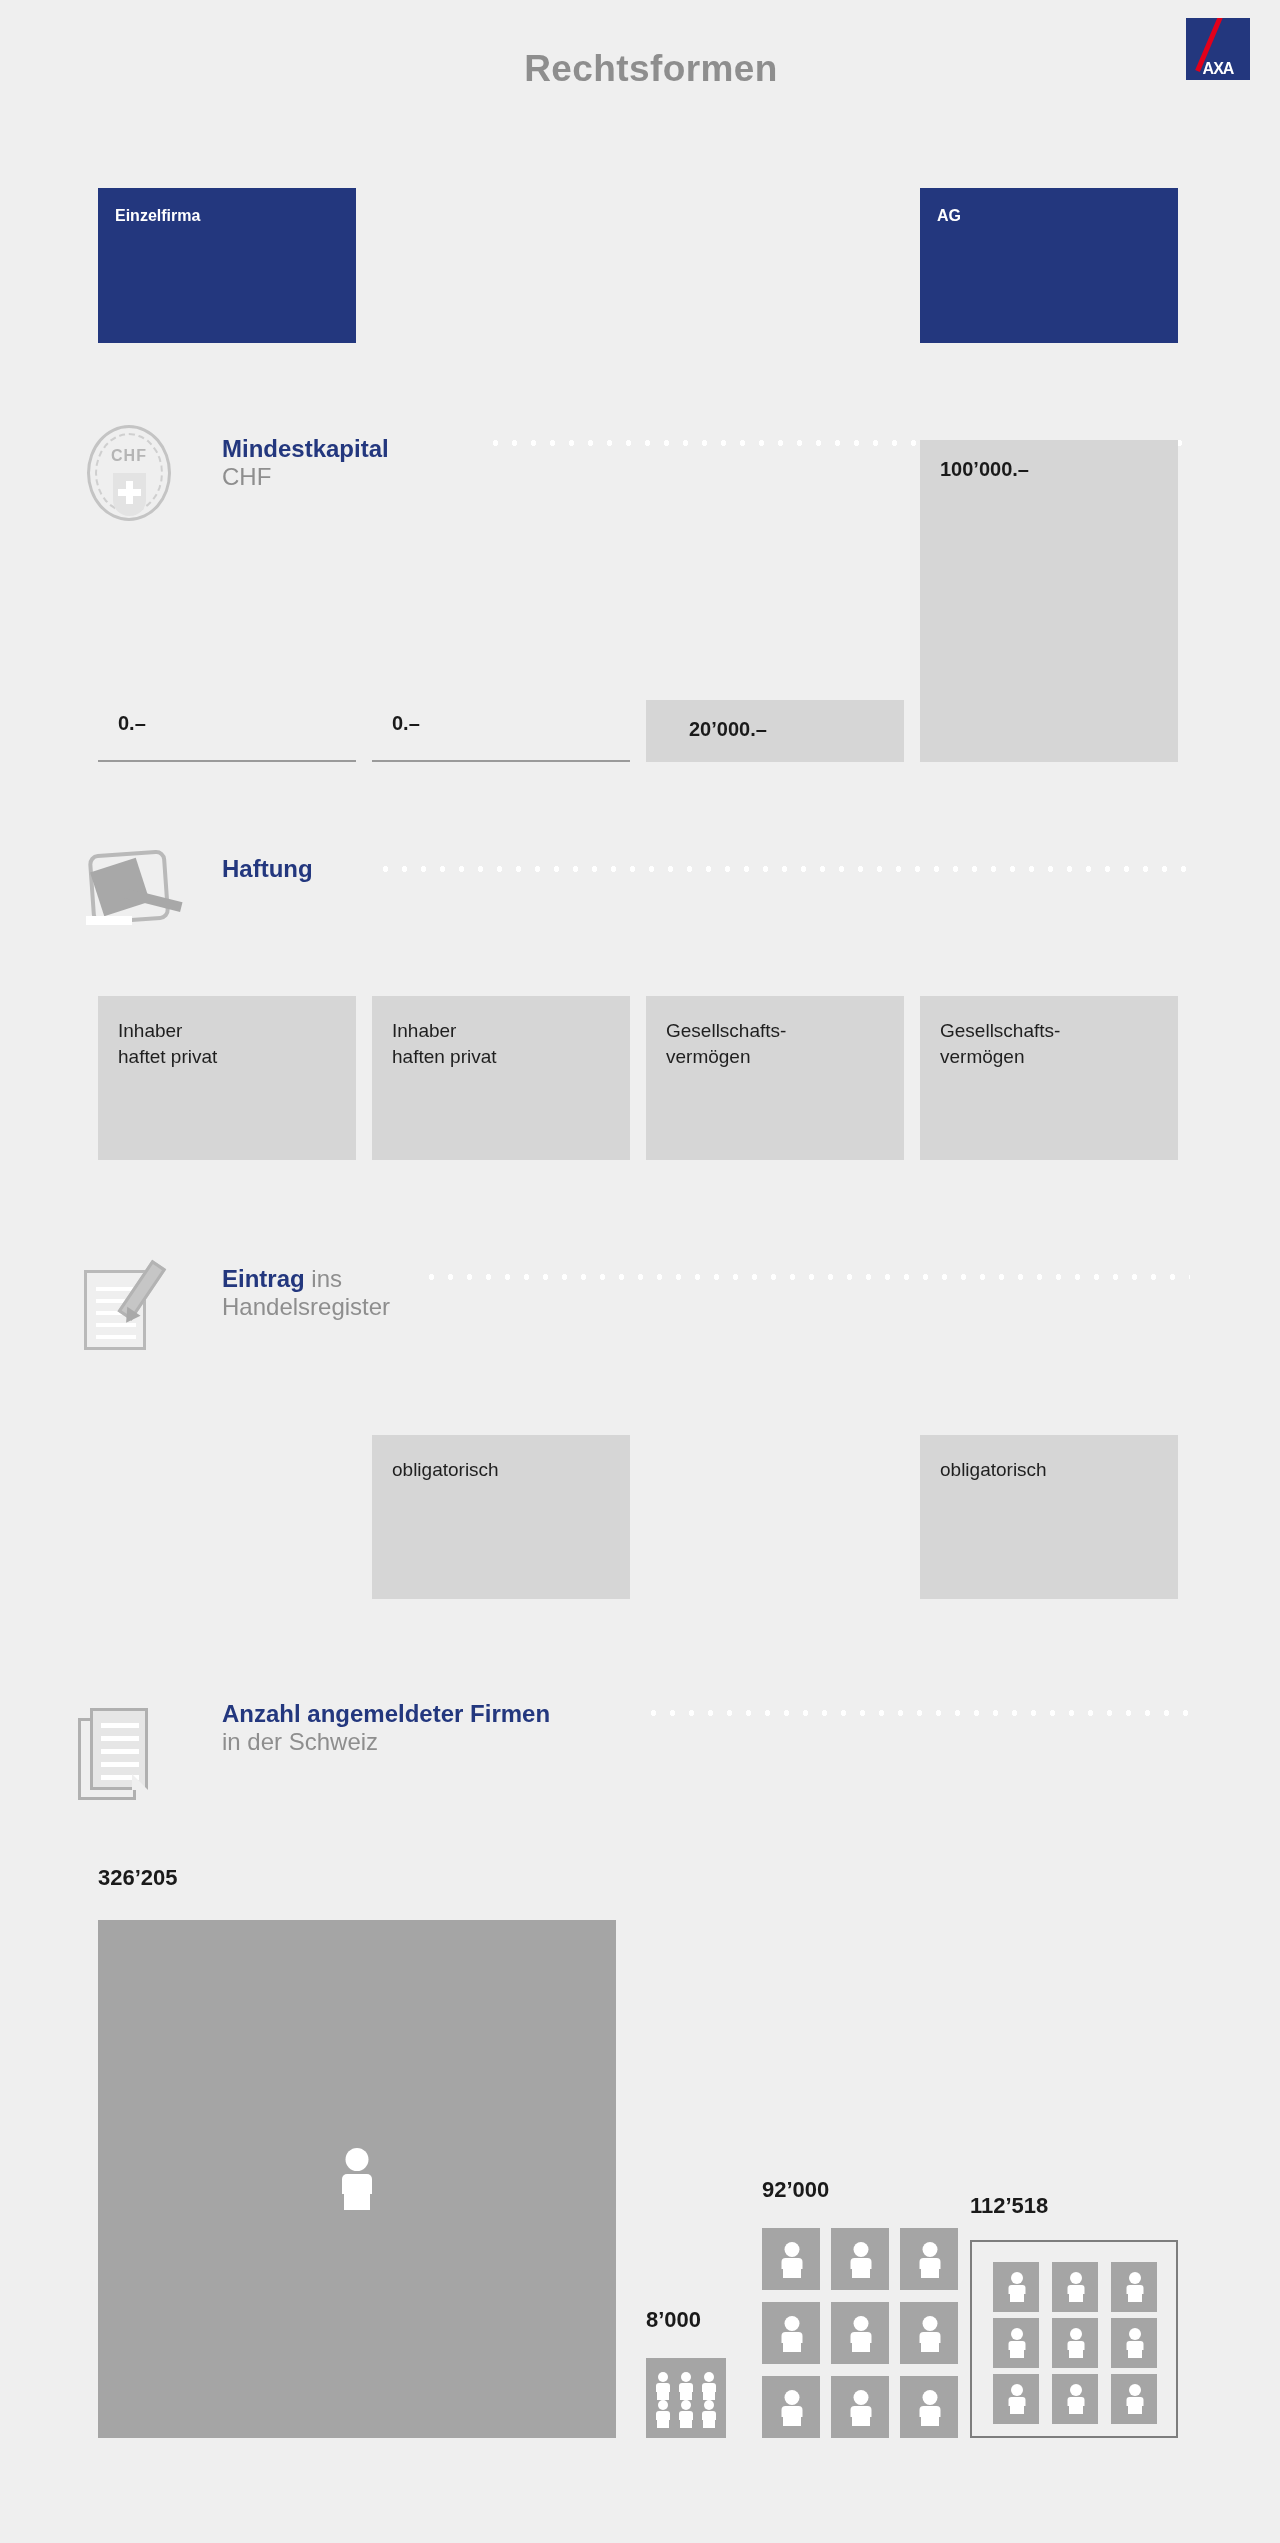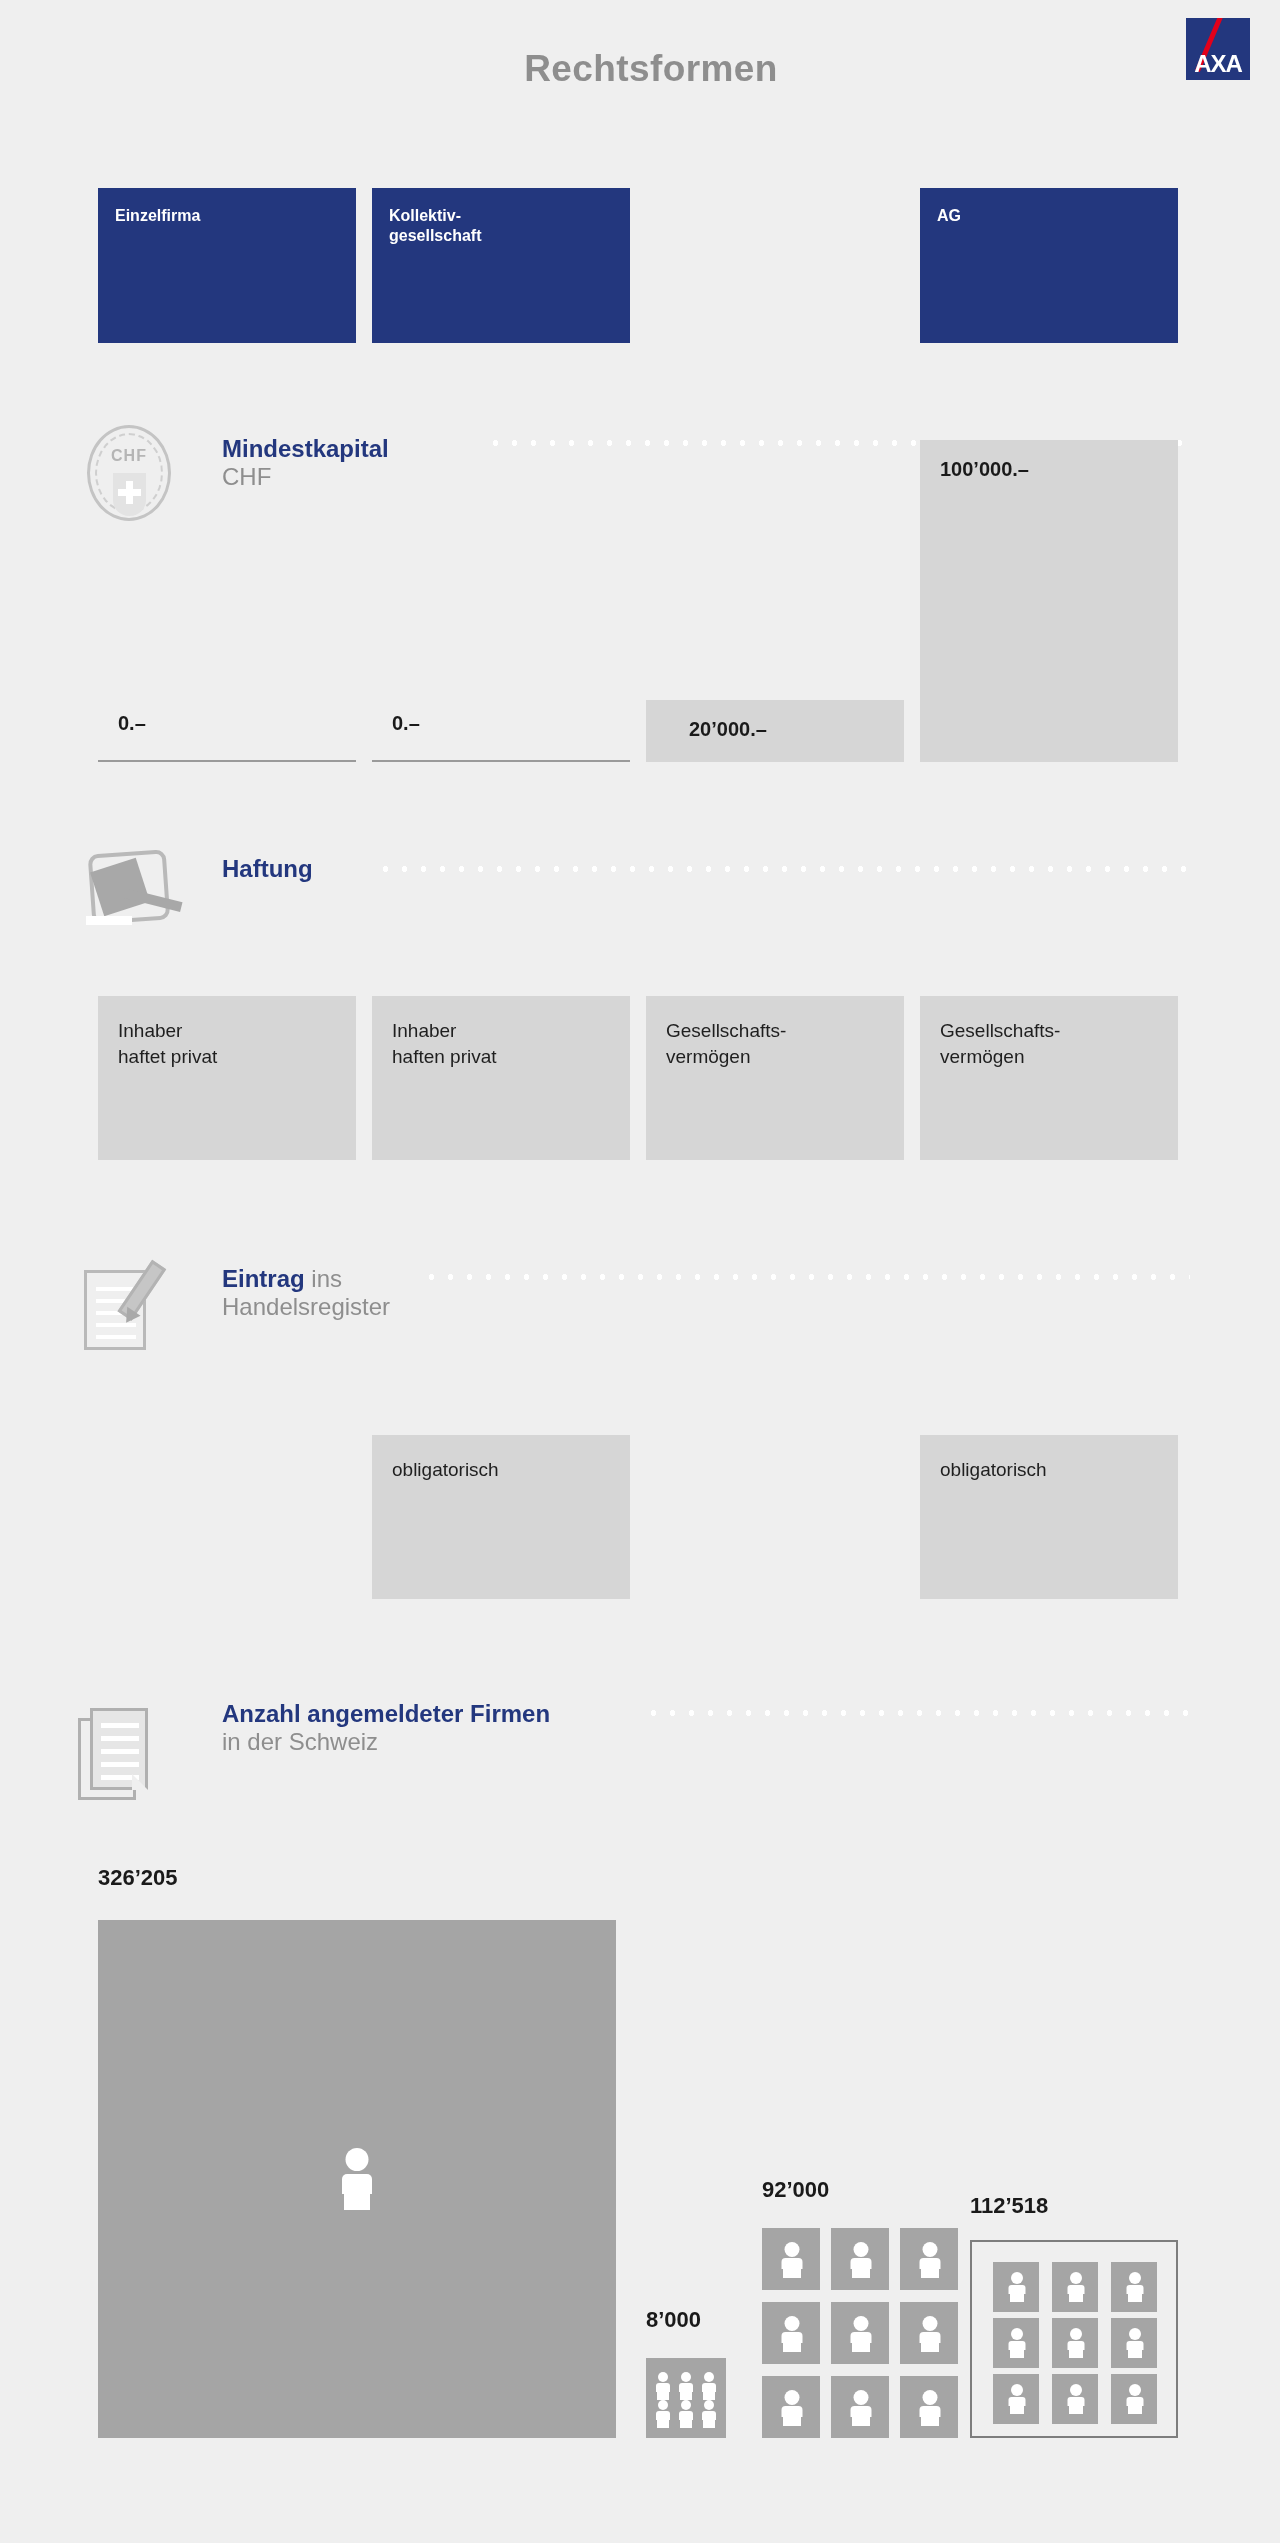--- a/index.html
+++ b/index.html
@@ -20,21 +20,21 @@
   .axa-logo{
     position:absolute;left:1186px;top:18px;width:64px;height:62px;
     background:#23377e;overflow:hidden;
   }
   .axa-logo .stripe{
     position:absolute;left:34px;top:-6px;width:5px;height:64px;
     background:#e2001a;transform:rotate(23deg);transform-origin:top center;
   }
   .axa-logo .wordmark{
     position:absolute;left:0;bottom:2px;width:64px;text-align:center;
-    color:#fff;font-size:24px;font-weight:bold;letter-spacing:-1px;
+    color:#fff;font-size:16px;font-weight:bold;letter-spacing:-1px;
     font-family:"Liberation Sans",sans-serif;
   }
 
   
   .col-head{
     position:absolute;top:188px;height:155px;background:#23377e;
     color:#ffffff;font-size:16px;font-weight:bold;line-height:1.25;
     box-sizing:border-box;padding:18px 17px;
   }
   .c0{left:98px;width:258px;}
@@ -169,22 +169,20 @@
 <div class="page">
 
   <div class="title">Rechtsformen</div>
 
   <div class="axa-logo">
     <div class="stripe"></div>
     <div class="wordmark">AXA</div>
   </div>
 
   <div class="col-head c0" style="white-space:pre-line">Einzelfirma</div>
-  <div class="col-head c1" style="white-space:pre-line">Kollektiv-
-gesellschaft</div>
   <div class="col-head c3" style="white-space:pre-line">AG</div>
 
   <div class="coin">
     <div class="ring"></div>
     <div class="ring2"></div>
     <div class="chf">CHF</div>
     <div class="shield"></div>
   </div>
   <div class="sec-label" style="left:222px;top:435px;">
     <span class="b">Mindestkapital</span><br>

